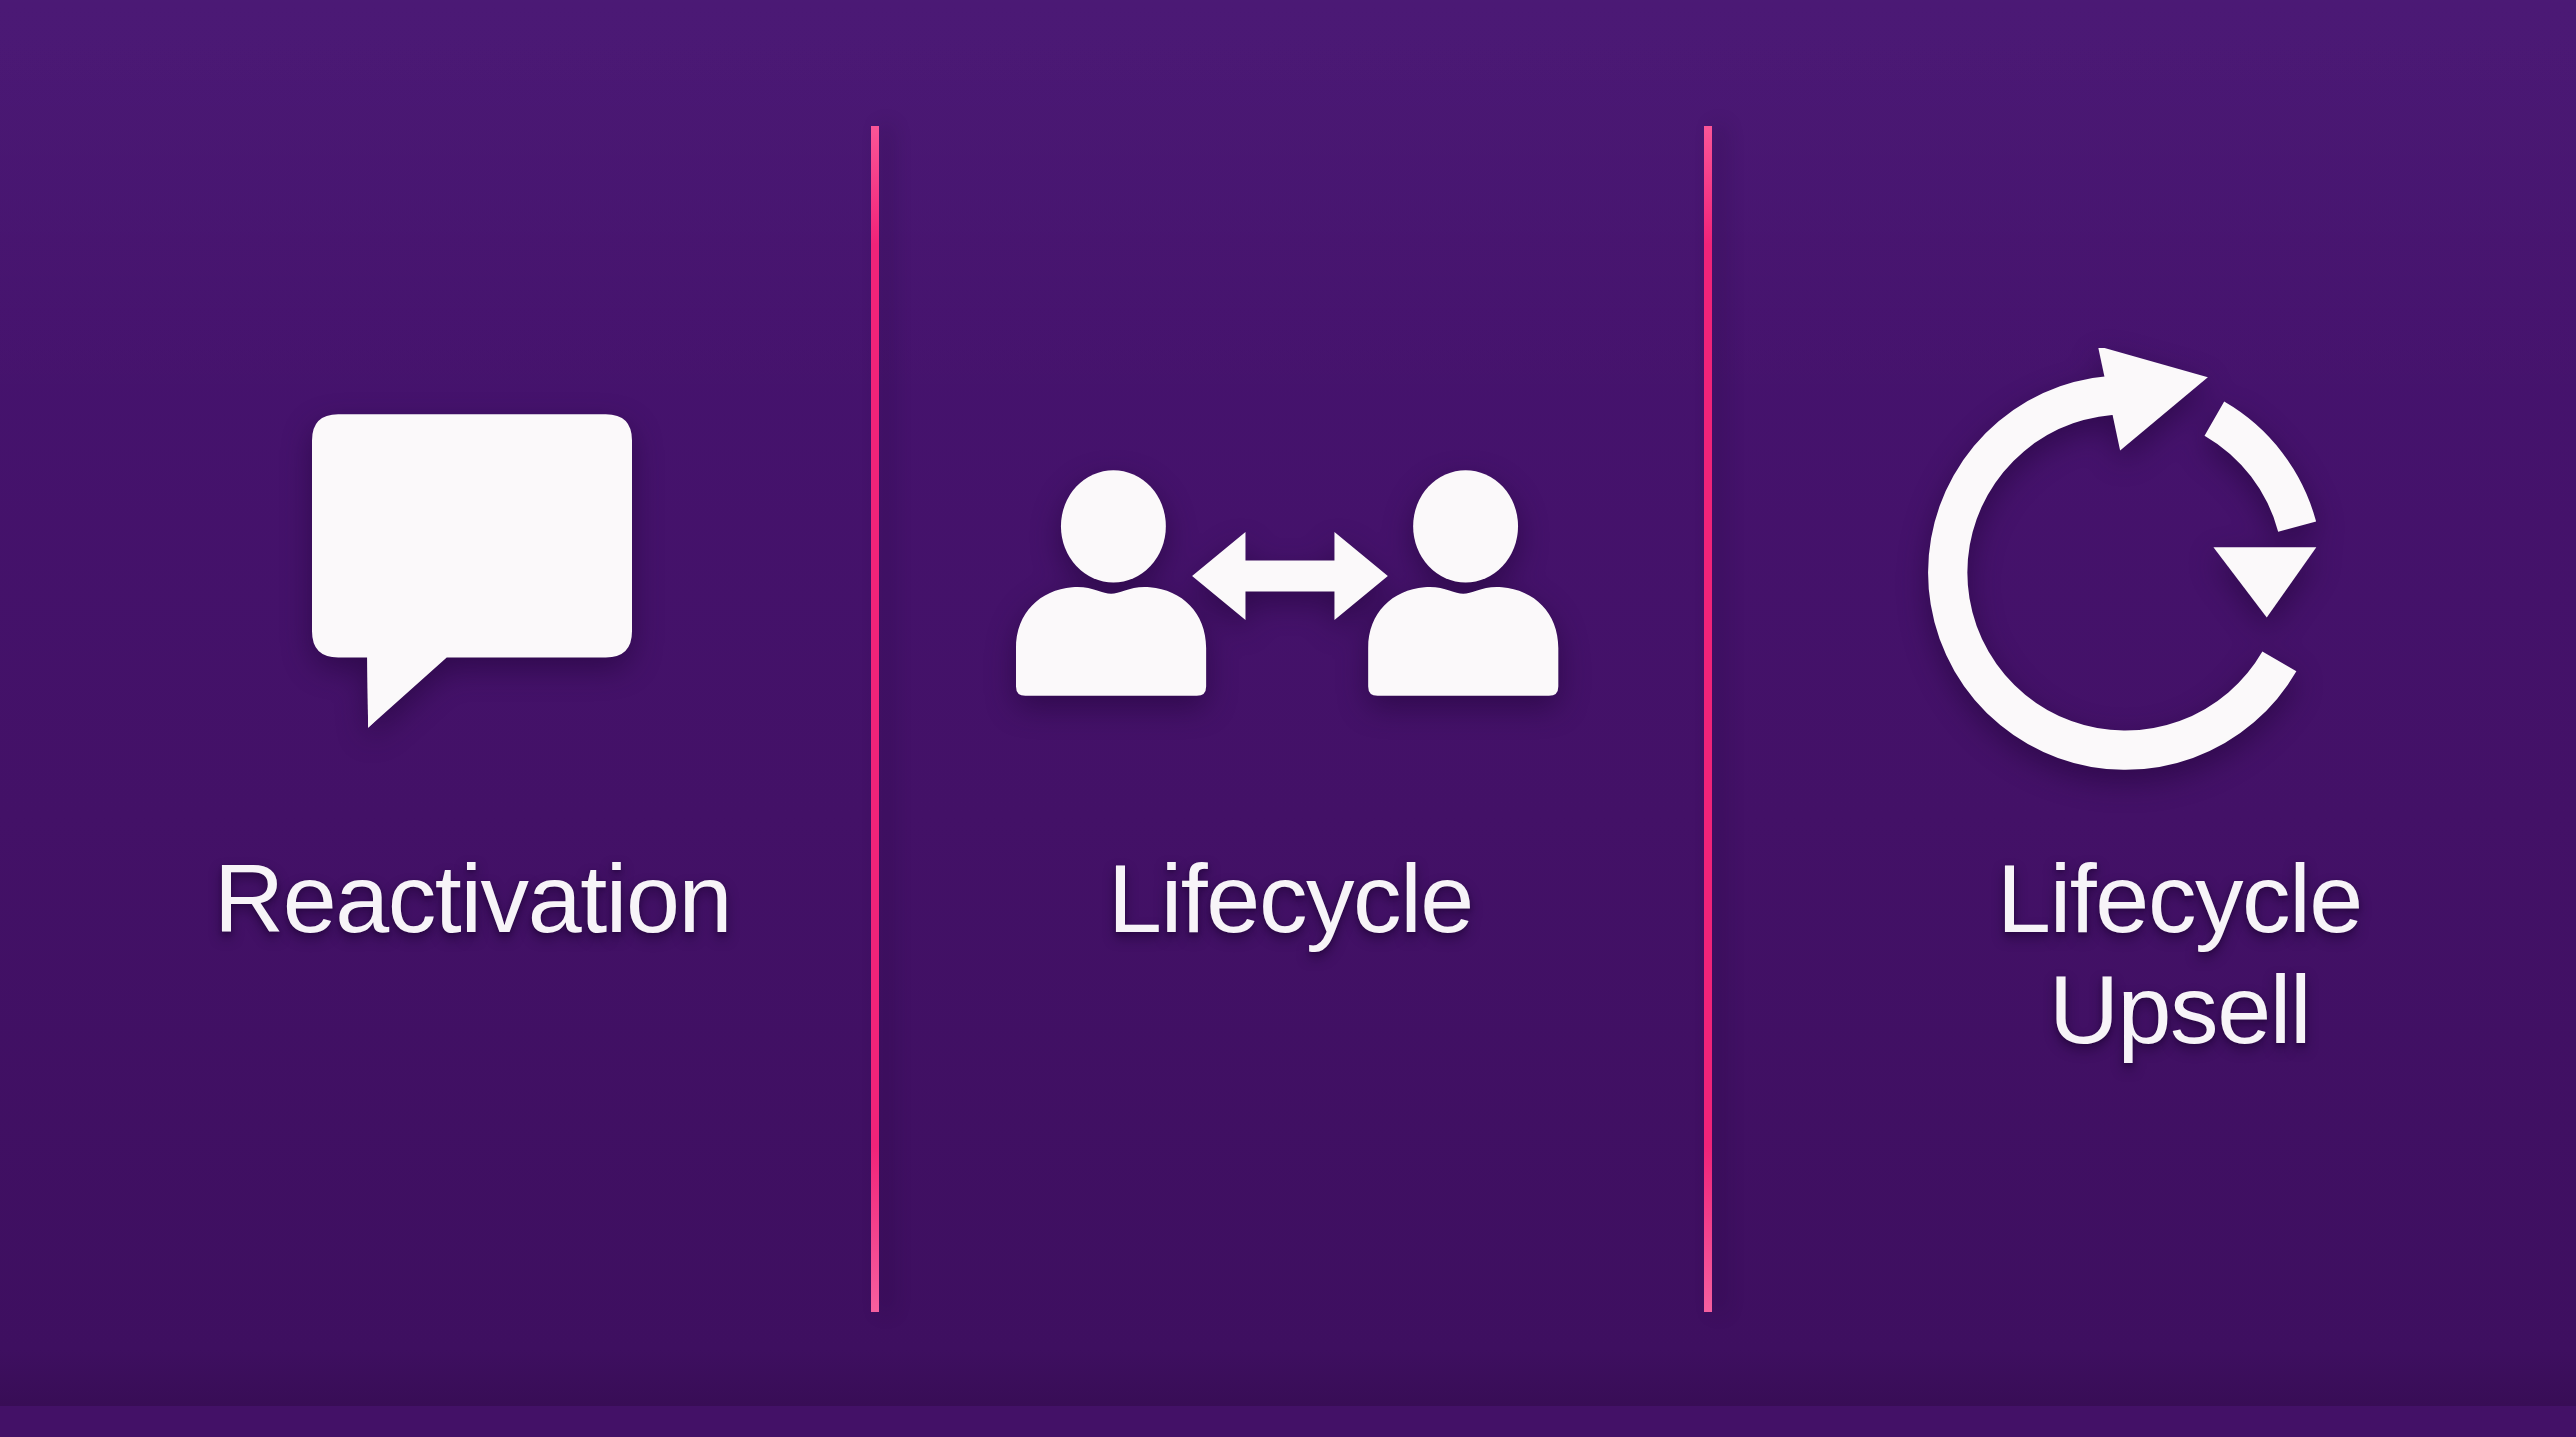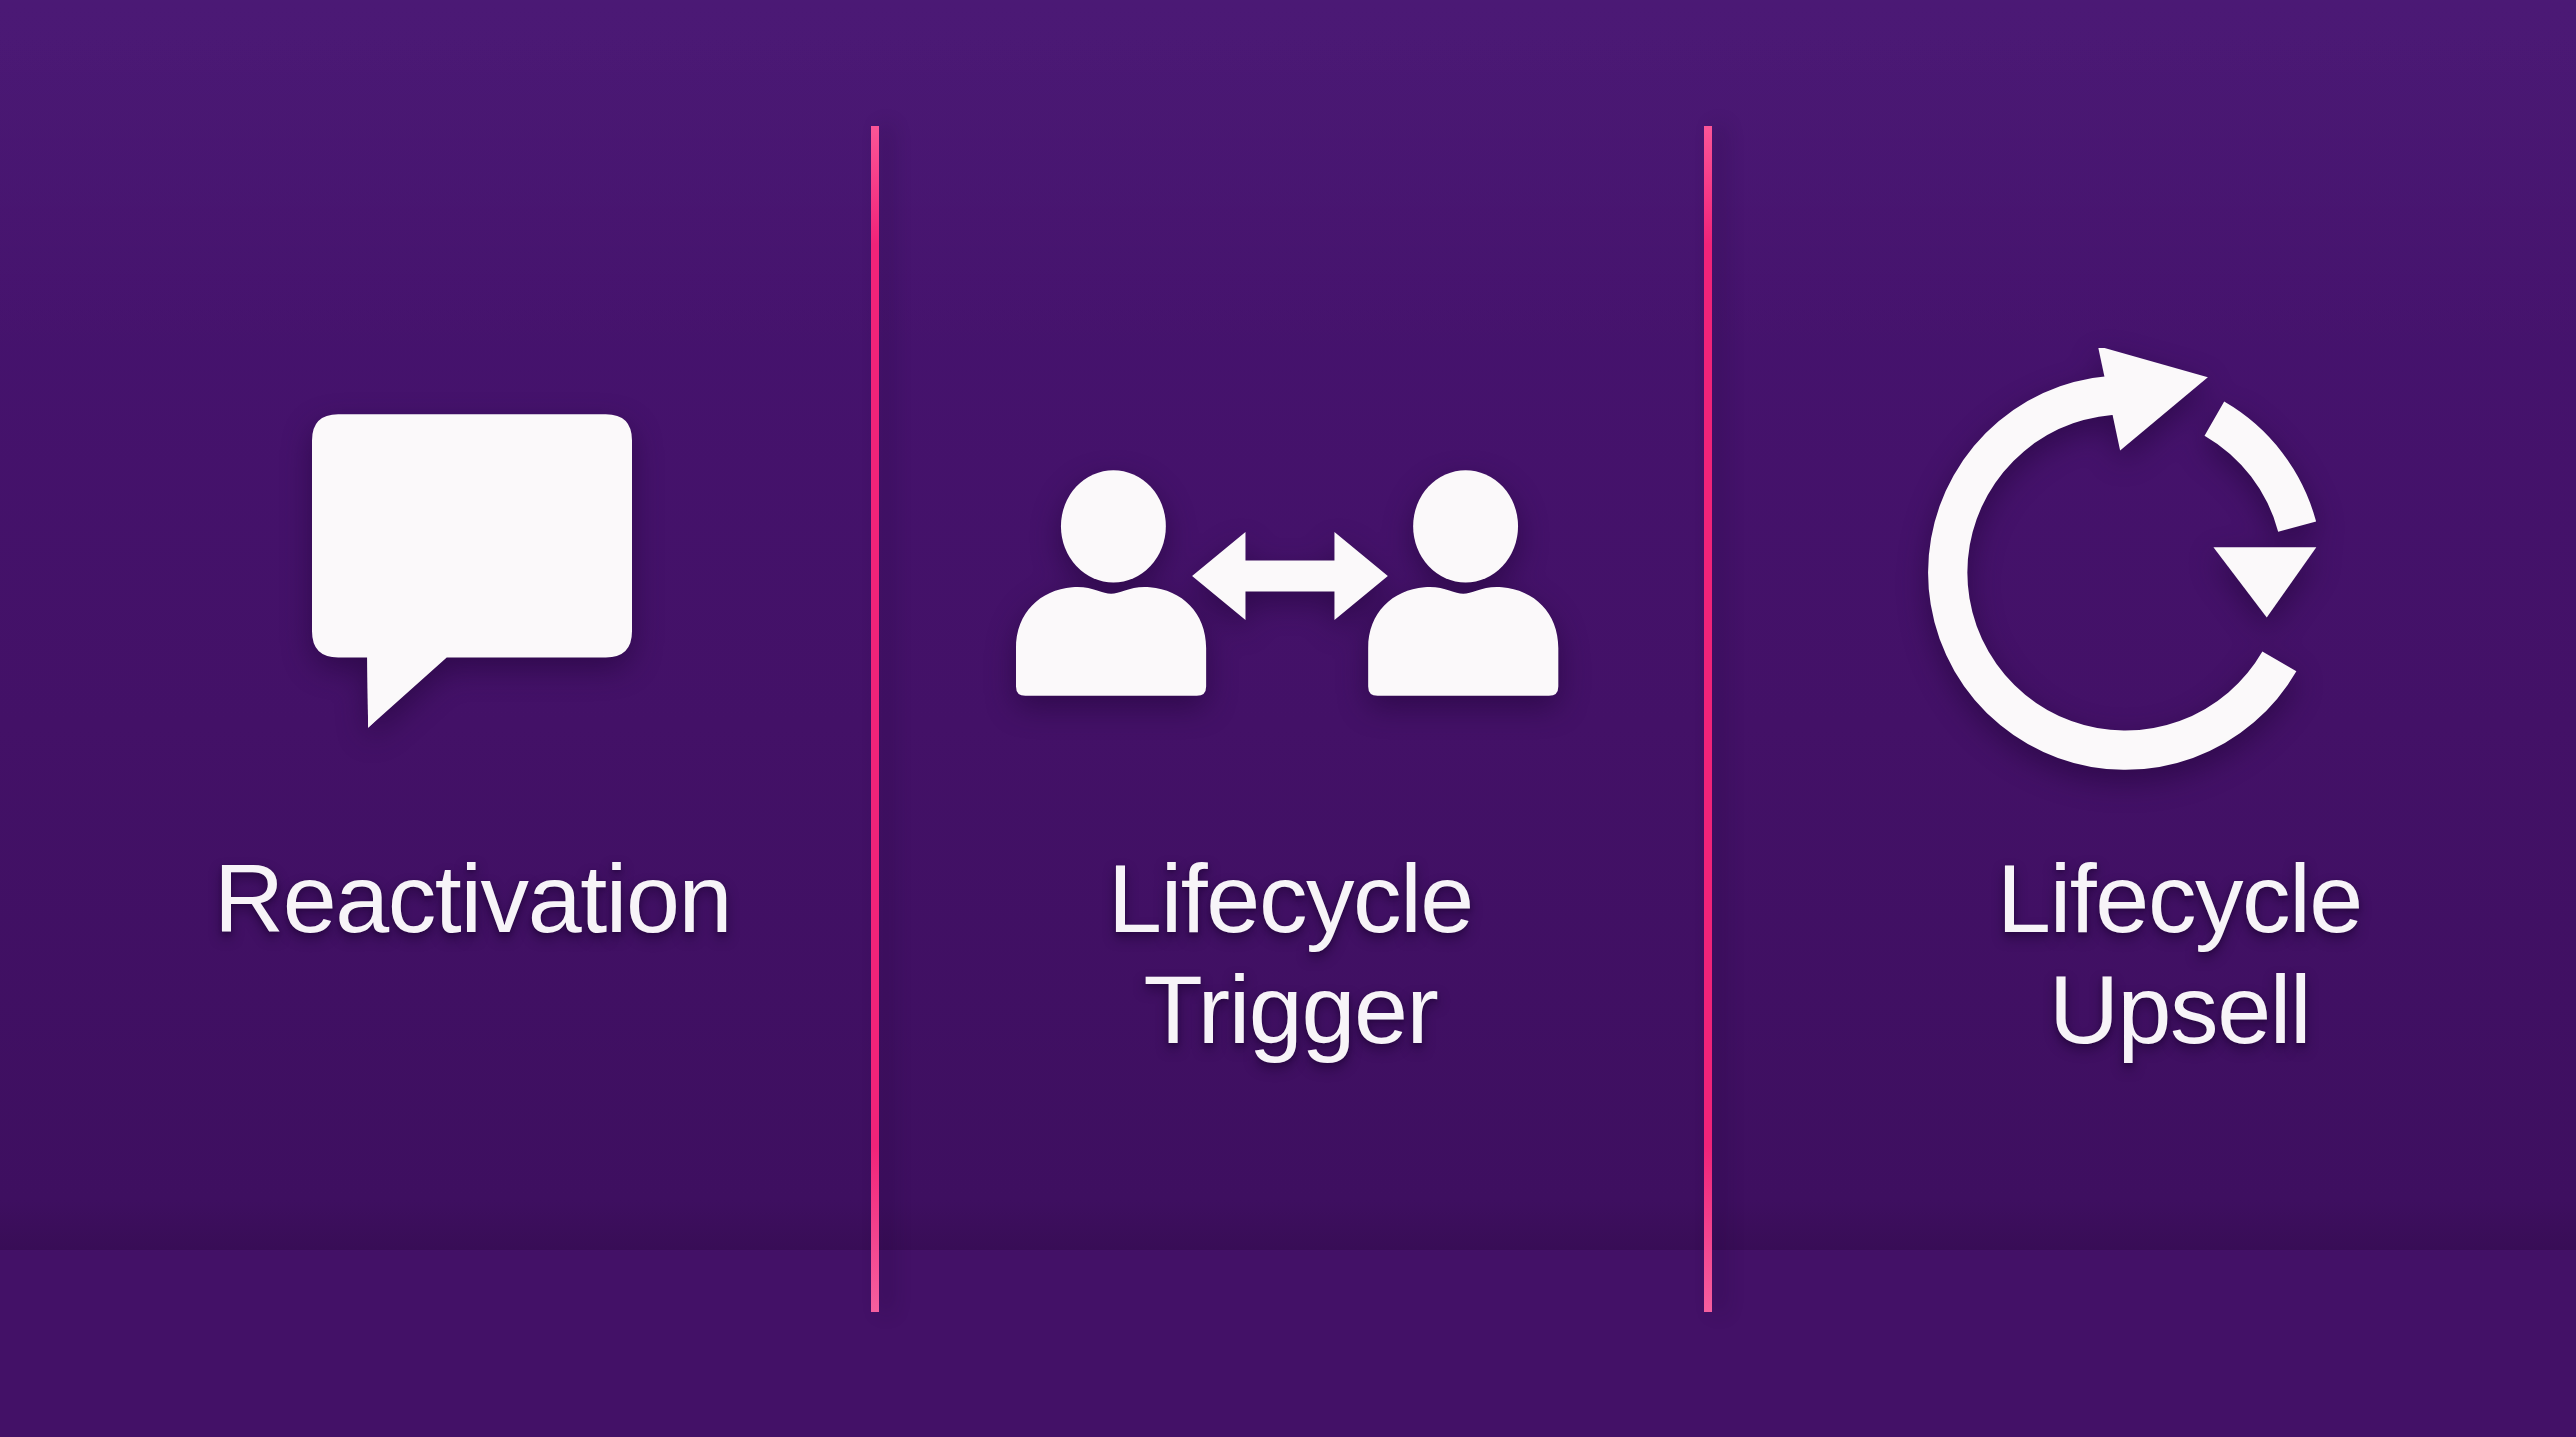--- a/index.html
+++ b/index.html
@@ -2,21 +2,21 @@
 <html style="--bg-top: #471472; --bg-mid: #431167; --bg-bottom: #3e0f60; --bg-band: #380d56; --accent: #f02379; --icon: #fbf9fa; --text: #f7f4f8;font-size:15px"><head>
 <meta charset="utf-8">
 <style>
   html,body{margin:0;padding:0;}
   body{
     width:2576px;height:1438px;overflow:hidden;
     font-family:"Liberation Sans","DejaVu Sans",sans-serif;
     background:#431167;
   }
   .stage{
-    position:relative;width:2576px;height:1250px;
+    position:relative;width:2576px;height:1406px;
     background:
       linear-gradient(180deg, rgba(255,255,255,0.025) 0%, rgba(255,255,255,0) 30%),
       linear-gradient(180deg, var(--bg-top) 0%, var(--bg-mid) 58%, var(--bg-bottom) 96%, var(--bg-band) 100%);
   }
   .divider{
     position:absolute;top:126px;width:8.4px;height:1186px;
     background:linear-gradient(180deg, #fb5597 0%, var(--accent) 10%, var(--accent) 86%, #f65f9f 100%);
     box-shadow:11.2px 0 19px rgba(25,0,45,0.30);
   }
   #divider-1{left:871px;}
@@ -71,21 +71,20 @@
       <polygon class="icon-shape" points="-18,-57 -18,57 90,0" transform="translate(0,-190) rotate(-12)"></polygon>
       <polygon class="icon-shape" points="94,-27 204,-27 151,48"></polygon>
     </svg>
   </div>
 
   <div class="caption" id="caption-1">
     <div>Reactivation</div>
   </div>
   <div class="caption" id="caption-2">
     <div>Lifecycle</div>
-    <div>Trigger</div>
   </div>
   <div class="caption" id="caption-3">
     <div>Lifecycle</div>
     <div>Upsell</div>
   </div>
 
 </div>
 
 
 </body></html>

